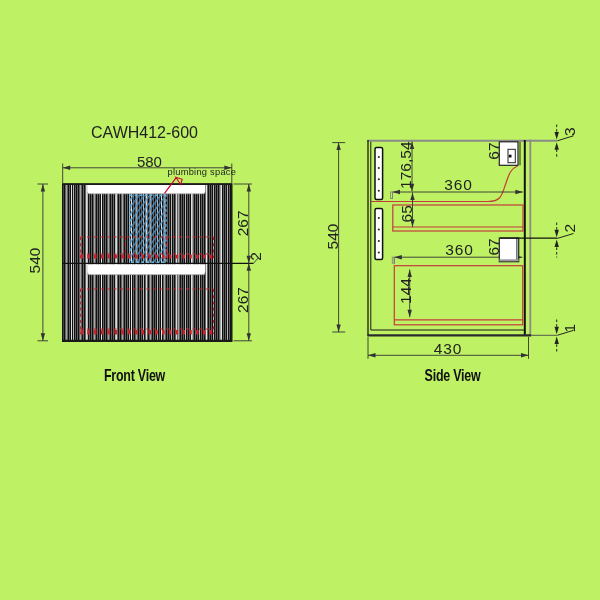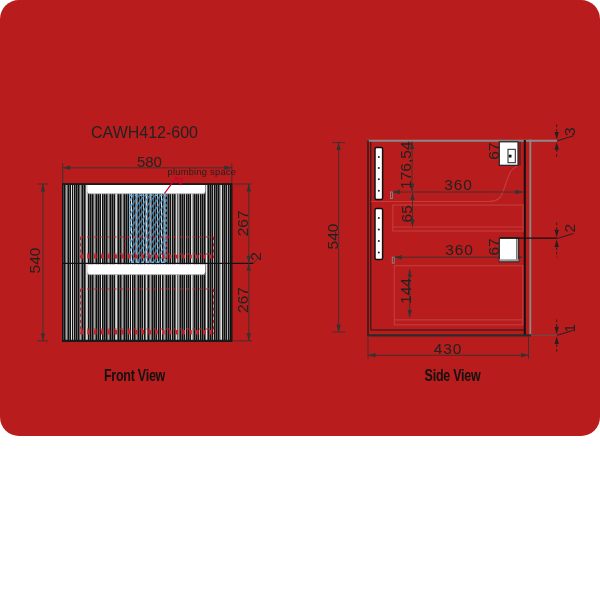--- a/index.html
+++ b/index.html
@@ -1,17 +1,17 @@
 <!DOCTYPE html>
 <html><head>
 <meta charset="utf-8">
 <style>
 html,body{margin:0;padding:0;background:#ffffff;}
-#page{position:relative;width:600px;height:436px;background:#b91c1c;overflow:hidden;
-font-family:"Liberation Sans", sans-serif;border-radius:19px;}
+#page{position:relative;width:600px;height:600px;background:#bef264;overflow:hidden;
+font-family:"Liberation Sans", sans-serif;}
 text{font-family:"Liberation Sans", sans-serif;fill:#222;}
 .dim{font-size:15.5px;}
 .lbl{font-size:16px;font-weight:bold;fill:#111;letter-spacing:-0.3px;}
 </style>
 </head>
 <body>
 <div id="page">
 <svg width="600" height="600" viewBox="0 0 600 600">
 <defs>
 

